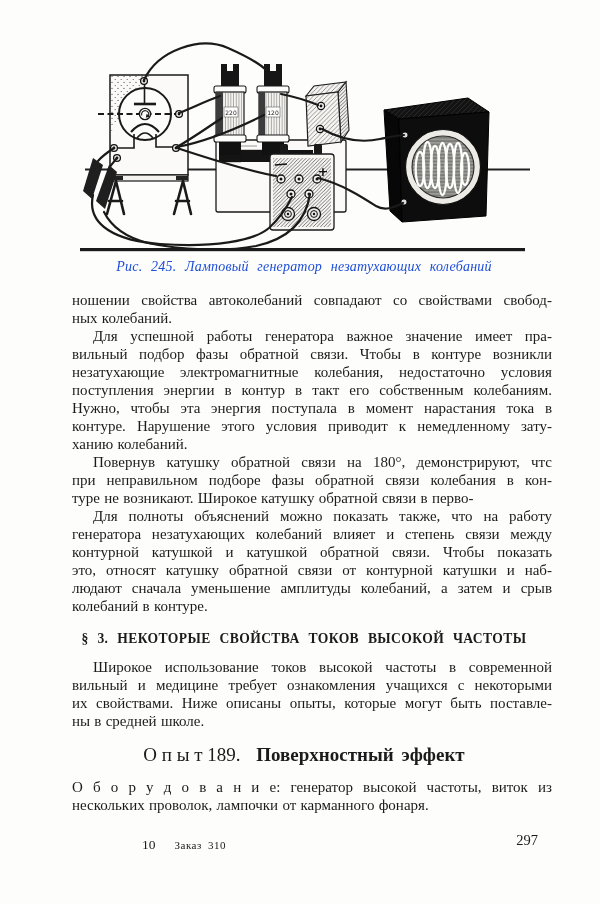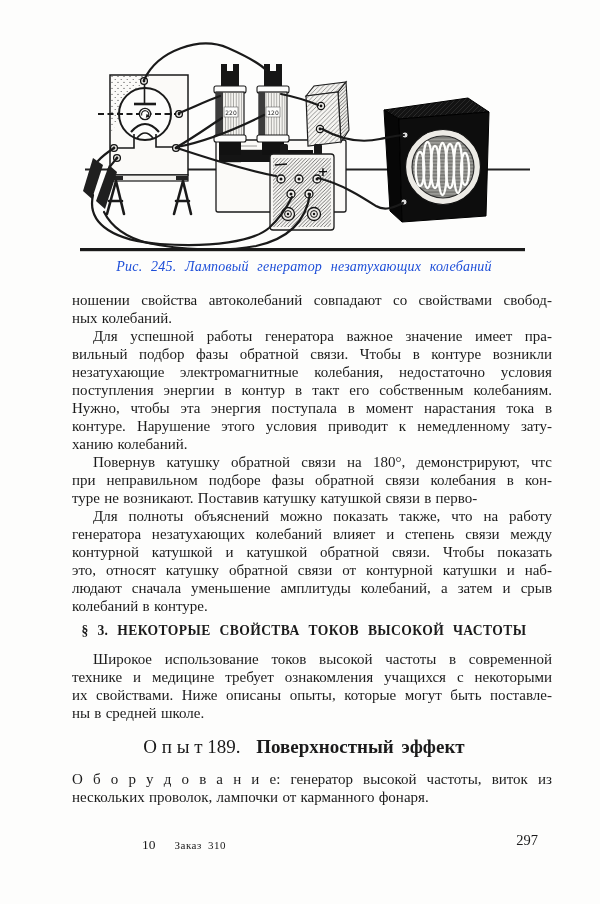--- a/index.html
+++ b/index.html
@@ -14,21 +14,21 @@
     position:absolute; left:56px; top:259px; width:496px;
     text-align:center; font-size:14px; word-spacing:5px; letter-spacing:0.2px; color:#1d4ed8;font-style:italic;
   }
   .textcol { position:absolute; left:56px; top:291px; width:496px; font-size:15px; line-height:18px; }
   .para { margin:0; }
   .tline { text-align:justify; text-align-last:justify; word-spacing:0.5px;margin-left:16px; }
   .para .tline:last-child { text-align-last:left; }
   .para.indent .tline:first-child { text-indent:21px; }
   .sec-heading {
     text-align:center; font-weight:bold; font-size:13.6px; line-height:18px;
-    margin:7px 0 10px; word-spacing:5px; letter-spacing:0.4px;
+    margin:15px 0 10px; word-spacing:5px; letter-spacing:0.4px;
   }
   .exp-heading { text-align:center; font-size:19px; line-height:18px; margin:16px 0 14px; }
   .exp-heading .exp-title { font-weight:bold; margin-left:11px; word-spacing:3px; }
   .footer { position:absolute; left:56px; top:835px; width:496px; height:20px; }
   .order { position:absolute; left:86px; top:0; }
   .order .num { font-size:13.5px;text-align:center; }
   .order .note { font-size:11px; margin-left:15px; letter-spacing:0.5px; word-spacing:3px; }
   .pageno { position:absolute; right:14px; top:-3px; font-size:14.5px; }
   svg text { font-family:"DejaVu Sans", sans-serif; }
 </style>
@@ -236,36 +236,36 @@
         <div class="tline">вильный подбор фазы обратной связи. Чтобы в контуре возникли</div>
         <div class="tline">незатухающие электромагнитные колебания, недостаточно условия</div>
         <div class="tline">поступления энергии в контур в такт его собственным колебаниям.</div>
         <div class="tline">Нужно, чтобы эта энергия поступала в момент нарастания тока в</div>
         <div class="tline">контуре. Нарушение этого условия приводит к немедленному зату-</div>
         <div class="tline">ханию колебаний.</div>
       </div>
     <div class="para indent">
         <div class="tline">Повернув катушку обратной связи на 180°, демонстрируют, чтс</div>
         <div class="tline">при неправильном подборе фазы обратной связи колебания в кон-</div>
-        <div class="tline">туре не возникают. Поставив катушку катушкой связи в перво-</div>
+        <div class="tline">туре не возникают. Широкое катушку обратной связи в перво-</div>
       </div>
     <div class="para indent">
         <div class="tline">Для полноты объяснений можно показать также, что на работу</div>
         <div class="tline">генератора незатухающих колебаний влияет и степень связи между</div>
         <div class="tline">контурной катушкой и катушкой обратной связи. Чтобы показать</div>
         <div class="tline">это, относят катушку обратной связи от контурной катушки и наб-</div>
         <div class="tline">людают сначала уменьшение амплитуды колебаний, а затем и срыв</div>
         <div class="tline">колебаний в контуре.</div>
       </div>
 
     <div class="sec-heading">§ 3.  НЕКОТОРЫЕ СВОЙСТВА ТОКОВ ВЫСОКОЙ ЧАСТОТЫ</div>
 
     <div class="para indent">
         <div class="tline">Широкое использование токов высокой частоты в современной</div>
-        <div class="tline">технике и медицине требует ознакомления учащихся с некоторыми</div>
+        <div class="tline">вильный и медицине требует ознакомления учащихся с некоторыми</div>
         <div class="tline">их свойствами. Ниже описаны опыты, которые могут быть поставле-</div>
         <div class="tline">ны в средней школе.</div>
       </div>
 
     <div class="exp-heading">
       <span class="exp-label">О п ы т  189.</span>
       <span class="exp-title">Поверхностный эффект</span>
     </div>
 
     <div class="para">

